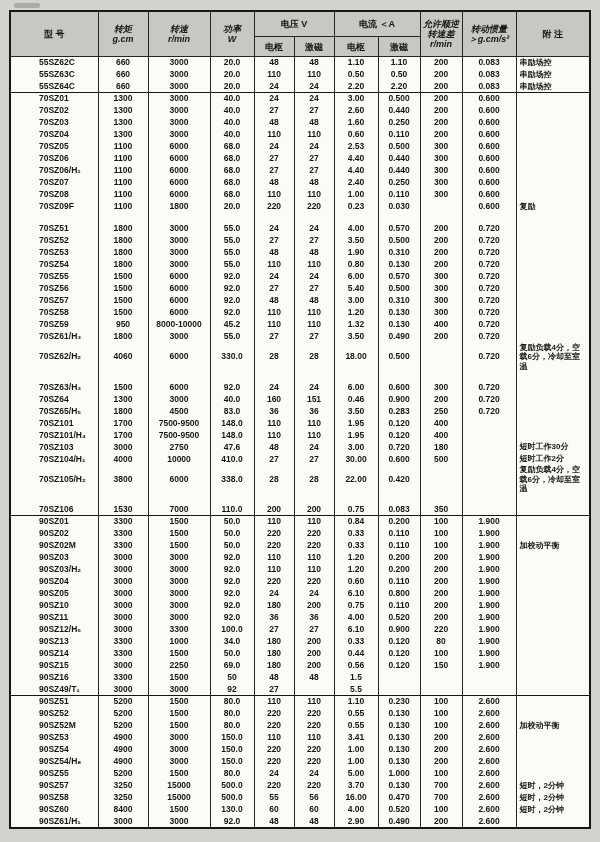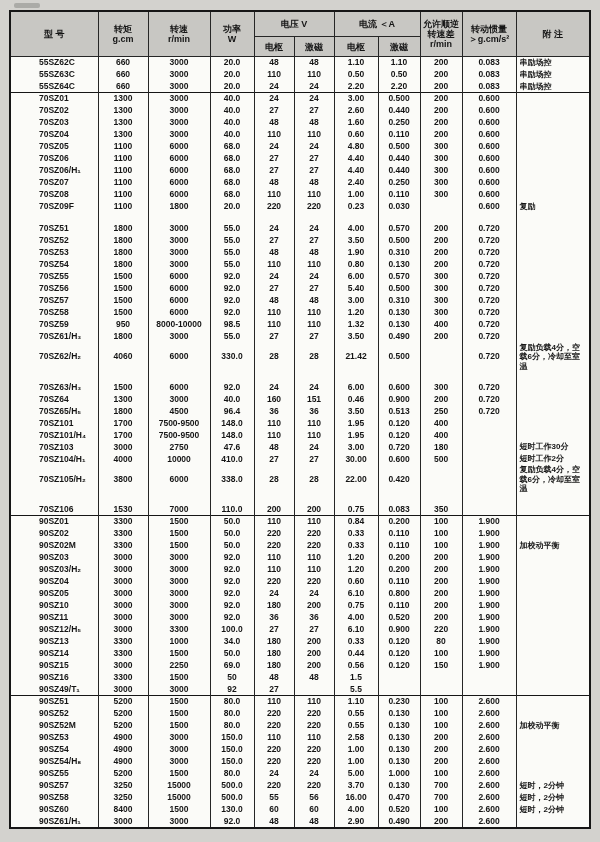--- a/index.html
+++ b/index.html
@@ -22,21 +22,21 @@
     border-left:1px solid #262626;border-right:1px solid #262626;
     color:#151515;text-align:center;padding:0;
     font-weight:700;font-size:8.5px;line-height:11px;
   }
   thead th{
     background:#c8c7c3;border-bottom:1px solid #262626;
     font-size:9px;line-height:10px;vertical-align:middle;
   }
   thead tr.h1 th{height:24px;}
   thead tr.h2 th{height:19px;margin-top:44px;}
-  thead th .sub{display:block;font-weight:700;}
+  thead th .sub{display:block;font-weight:700;font-style:italic;}
   tbody{border-top:1.5px solid #161616;}
   tbody tr{height:12px;}
   tbody td{vertical-align:middle;}
   tbody td:first-child{text-align:left;padding-left:28px;white-space:nowrap;}
   td.note{
     text-align:left;padding:0 3px;font-size:8px;line-height:9.5px;
     white-space:normal;word-break:break-all;
   }
   tr.gap{height:10px;}
   tr.gap td{height:10px;}
@@ -198,21 +198,21 @@
           <td>0.600</td>
           <td class="note"></td>
         </tr>
         <tr>
           <td>70SZ05</td>
           <td>1100</td>
           <td>6000</td>
           <td>68.0</td>
           <td>24</td>
           <td>24</td>
-          <td>4.80</td>
+          <td>2.53</td>
           <td>0.500</td>
           <td>300</td>
           <td>0.600</td>
           <td class="note"></td>
         </tr>
         <tr>
           <td>70SZ06</td>
           <td>1100</td>
           <td>6000</td>
           <td>68.0</td>
@@ -390,21 +390,21 @@
           <td>1.20</td>
           <td>0.130</td>
           <td>300</td>
           <td>0.720</td>
           <td class="note"></td>
         </tr>
         <tr>
           <td>70SZ59</td>
           <td>950</td>
           <td>8000-10000</td>
-          <td>98.5</td>
+          <td>45.2</td>
           <td>110</td>
           <td>110</td>
           <td>1.32</td>
           <td>0.130</td>
           <td>400</td>
           <td>0.720</td>
           <td class="note"></td>
         </tr>
         <tr>
           <td>70SZ61/H₃</td>
@@ -419,21 +419,21 @@
           <td>0.720</td>
           <td class="note"></td>
         </tr>
         <tr>
           <td>70SZ62/H₂</td>
           <td>4060</td>
           <td>6000</td>
           <td>330.0</td>
           <td>28</td>
           <td>28</td>
-          <td>21.42</td>
+          <td>18.00</td>
           <td>0.500</td>
           <td></td>
           <td>0.720</td>
           <td class="note">复励负载4分，空载6分，冷却至室温</td>
         </tr>
         <tr class="gap">
           <td></td>
           <td></td>
           <td></td>
           <td></td>
@@ -468,25 +468,25 @@
           <td>0.46</td>
           <td>0.900</td>
           <td>200</td>
           <td>0.720</td>
           <td class="note"></td>
         </tr>
         <tr>
           <td>70SZ65/H₅</td>
           <td>1800</td>
           <td>4500</td>
-          <td>96.4</td>
+          <td>83.0</td>
           <td>36</td>
           <td>36</td>
           <td>3.50</td>
-          <td>0.513</td>
+          <td>0.283</td>
           <td>250</td>
           <td>0.720</td>
           <td class="note"></td>
         </tr>
         <tr>
           <td>70SZ101</td>
           <td>1700</td>
           <td>7500-9500</td>
           <td>148.0</td>
           <td>110</td>
@@ -813,21 +813,21 @@
           <td>2.600</td>
           <td class="note">加校动平衡</td>
         </tr>
         <tr>
           <td>90SZ53</td>
           <td>4900</td>
           <td>3000</td>
           <td>150.0</td>
           <td>110</td>
           <td>110</td>
-          <td>2.58</td>
+          <td>3.41</td>
           <td>0.130</td>
           <td>200</td>
           <td>2.600</td>
           <td class="note"></td>
         </tr>
         <tr>
           <td>90SZ54</td>
           <td>4900</td>
           <td>3000</td>
           <td>150.0</td>

